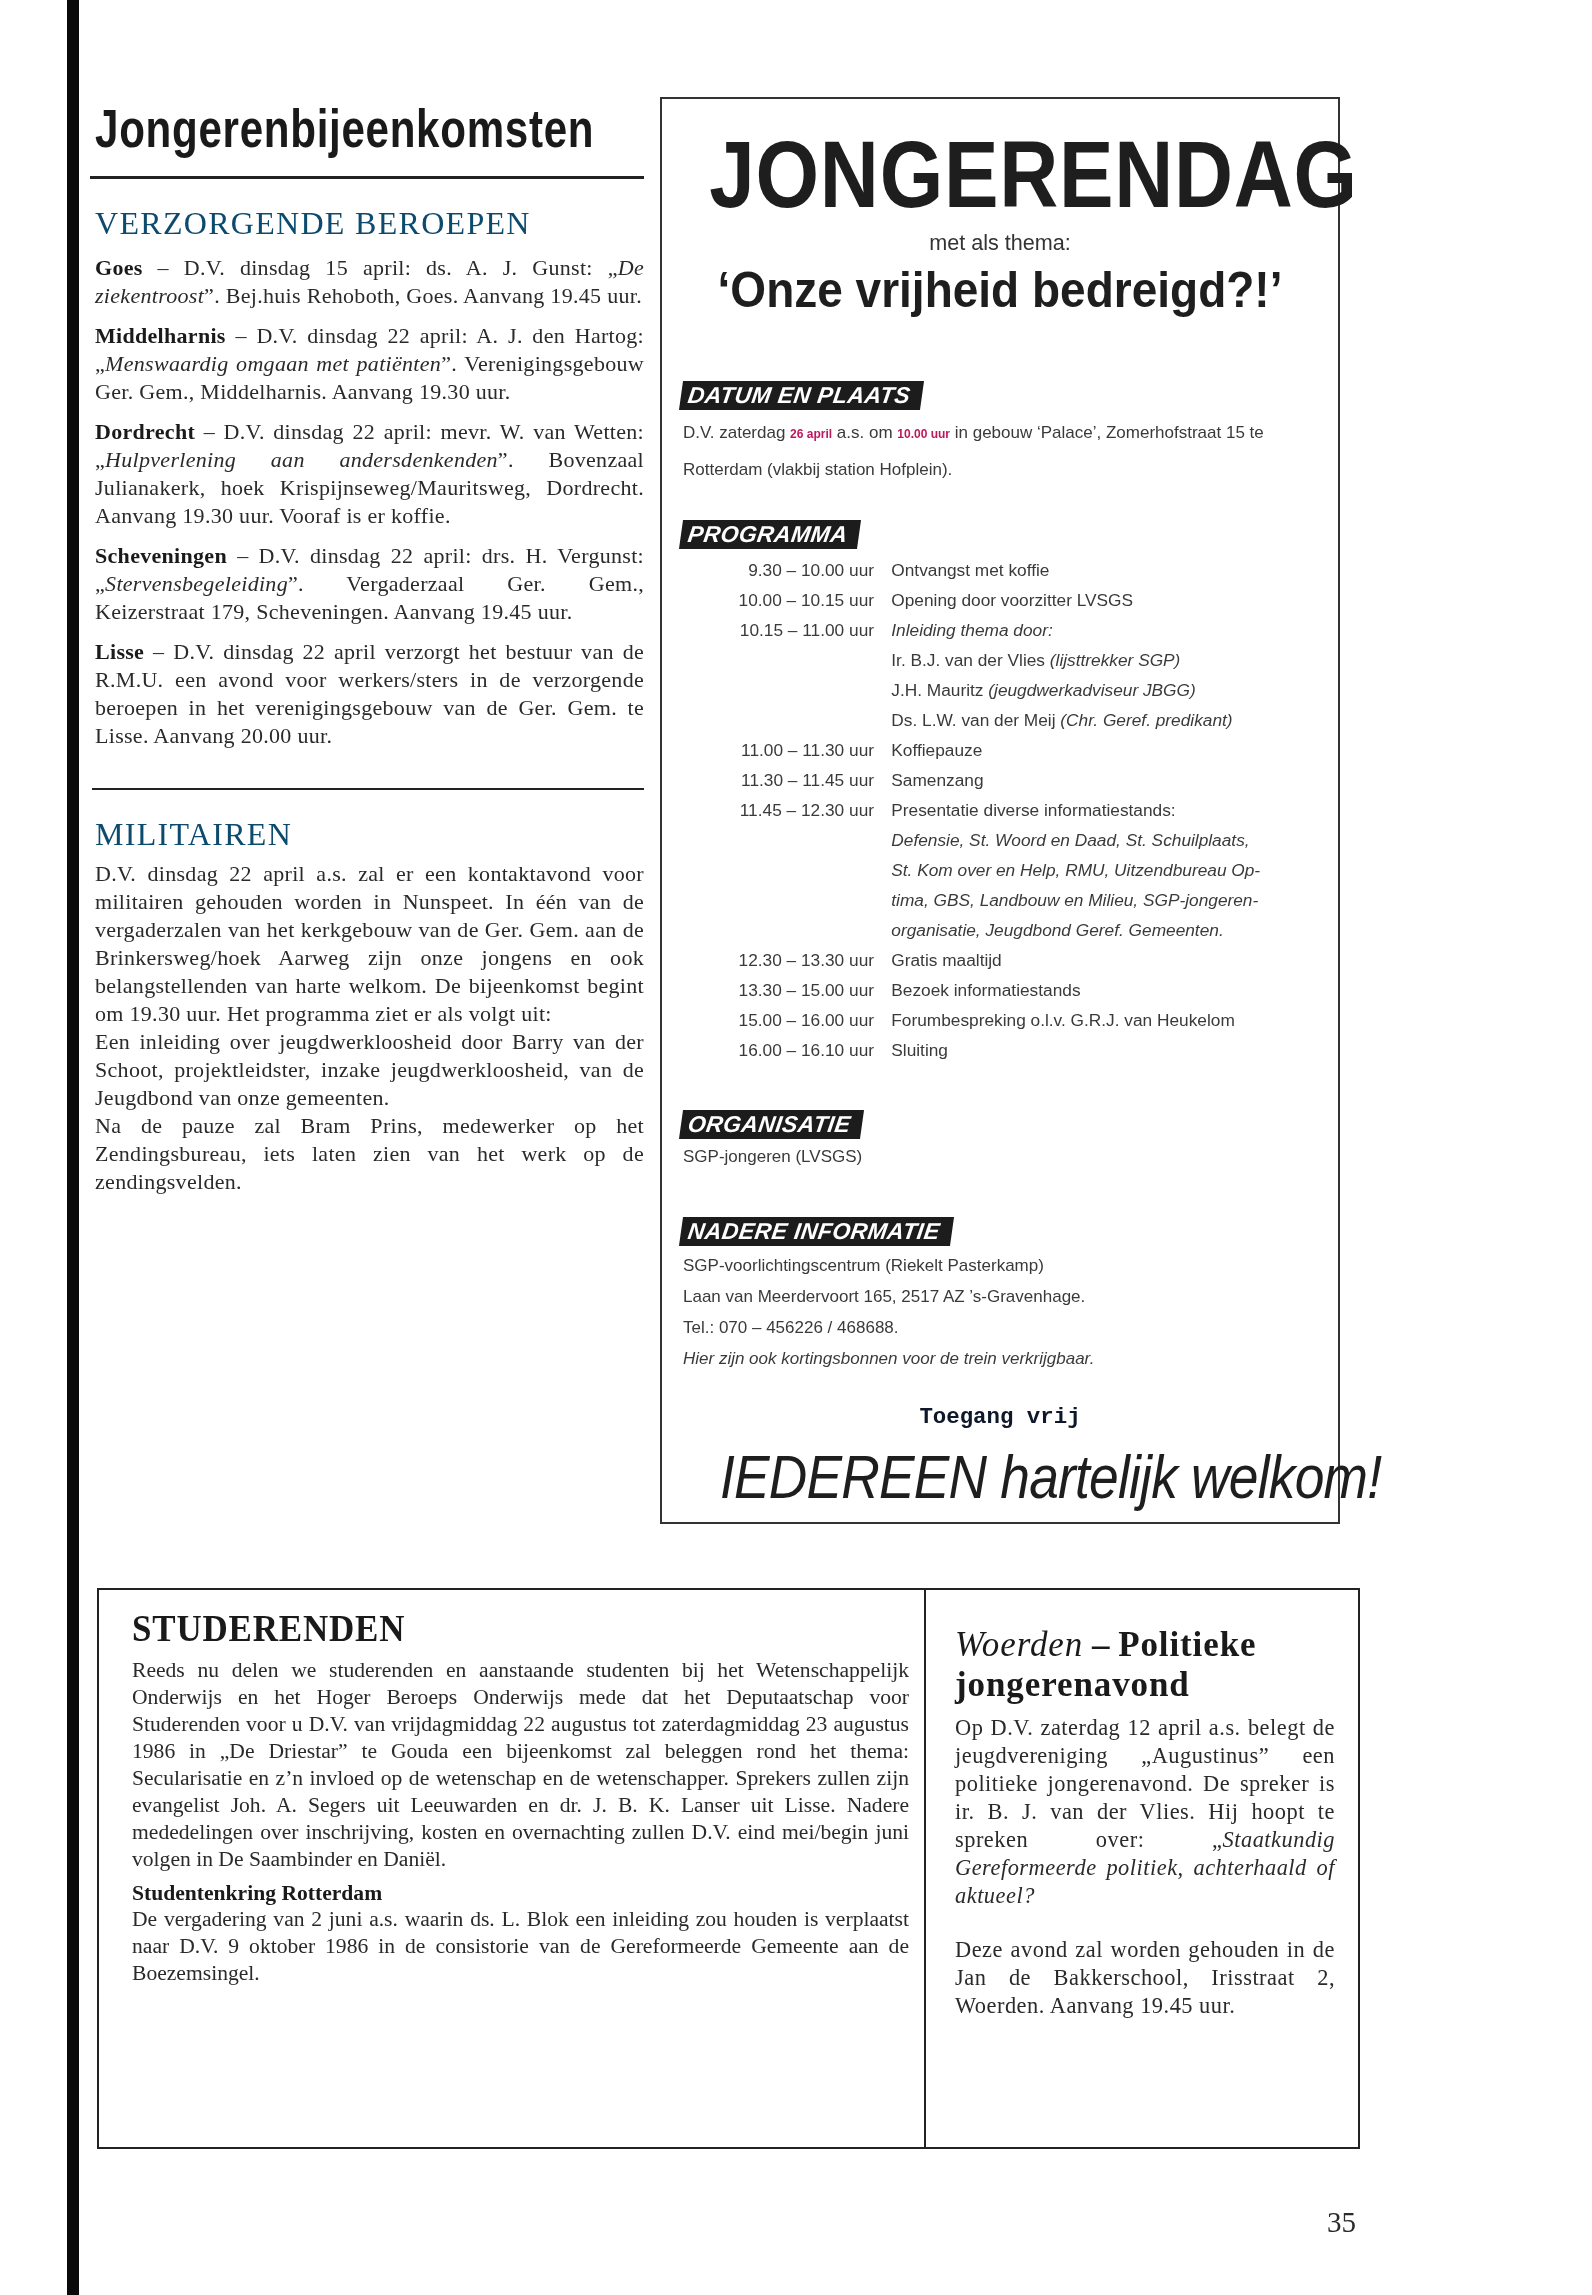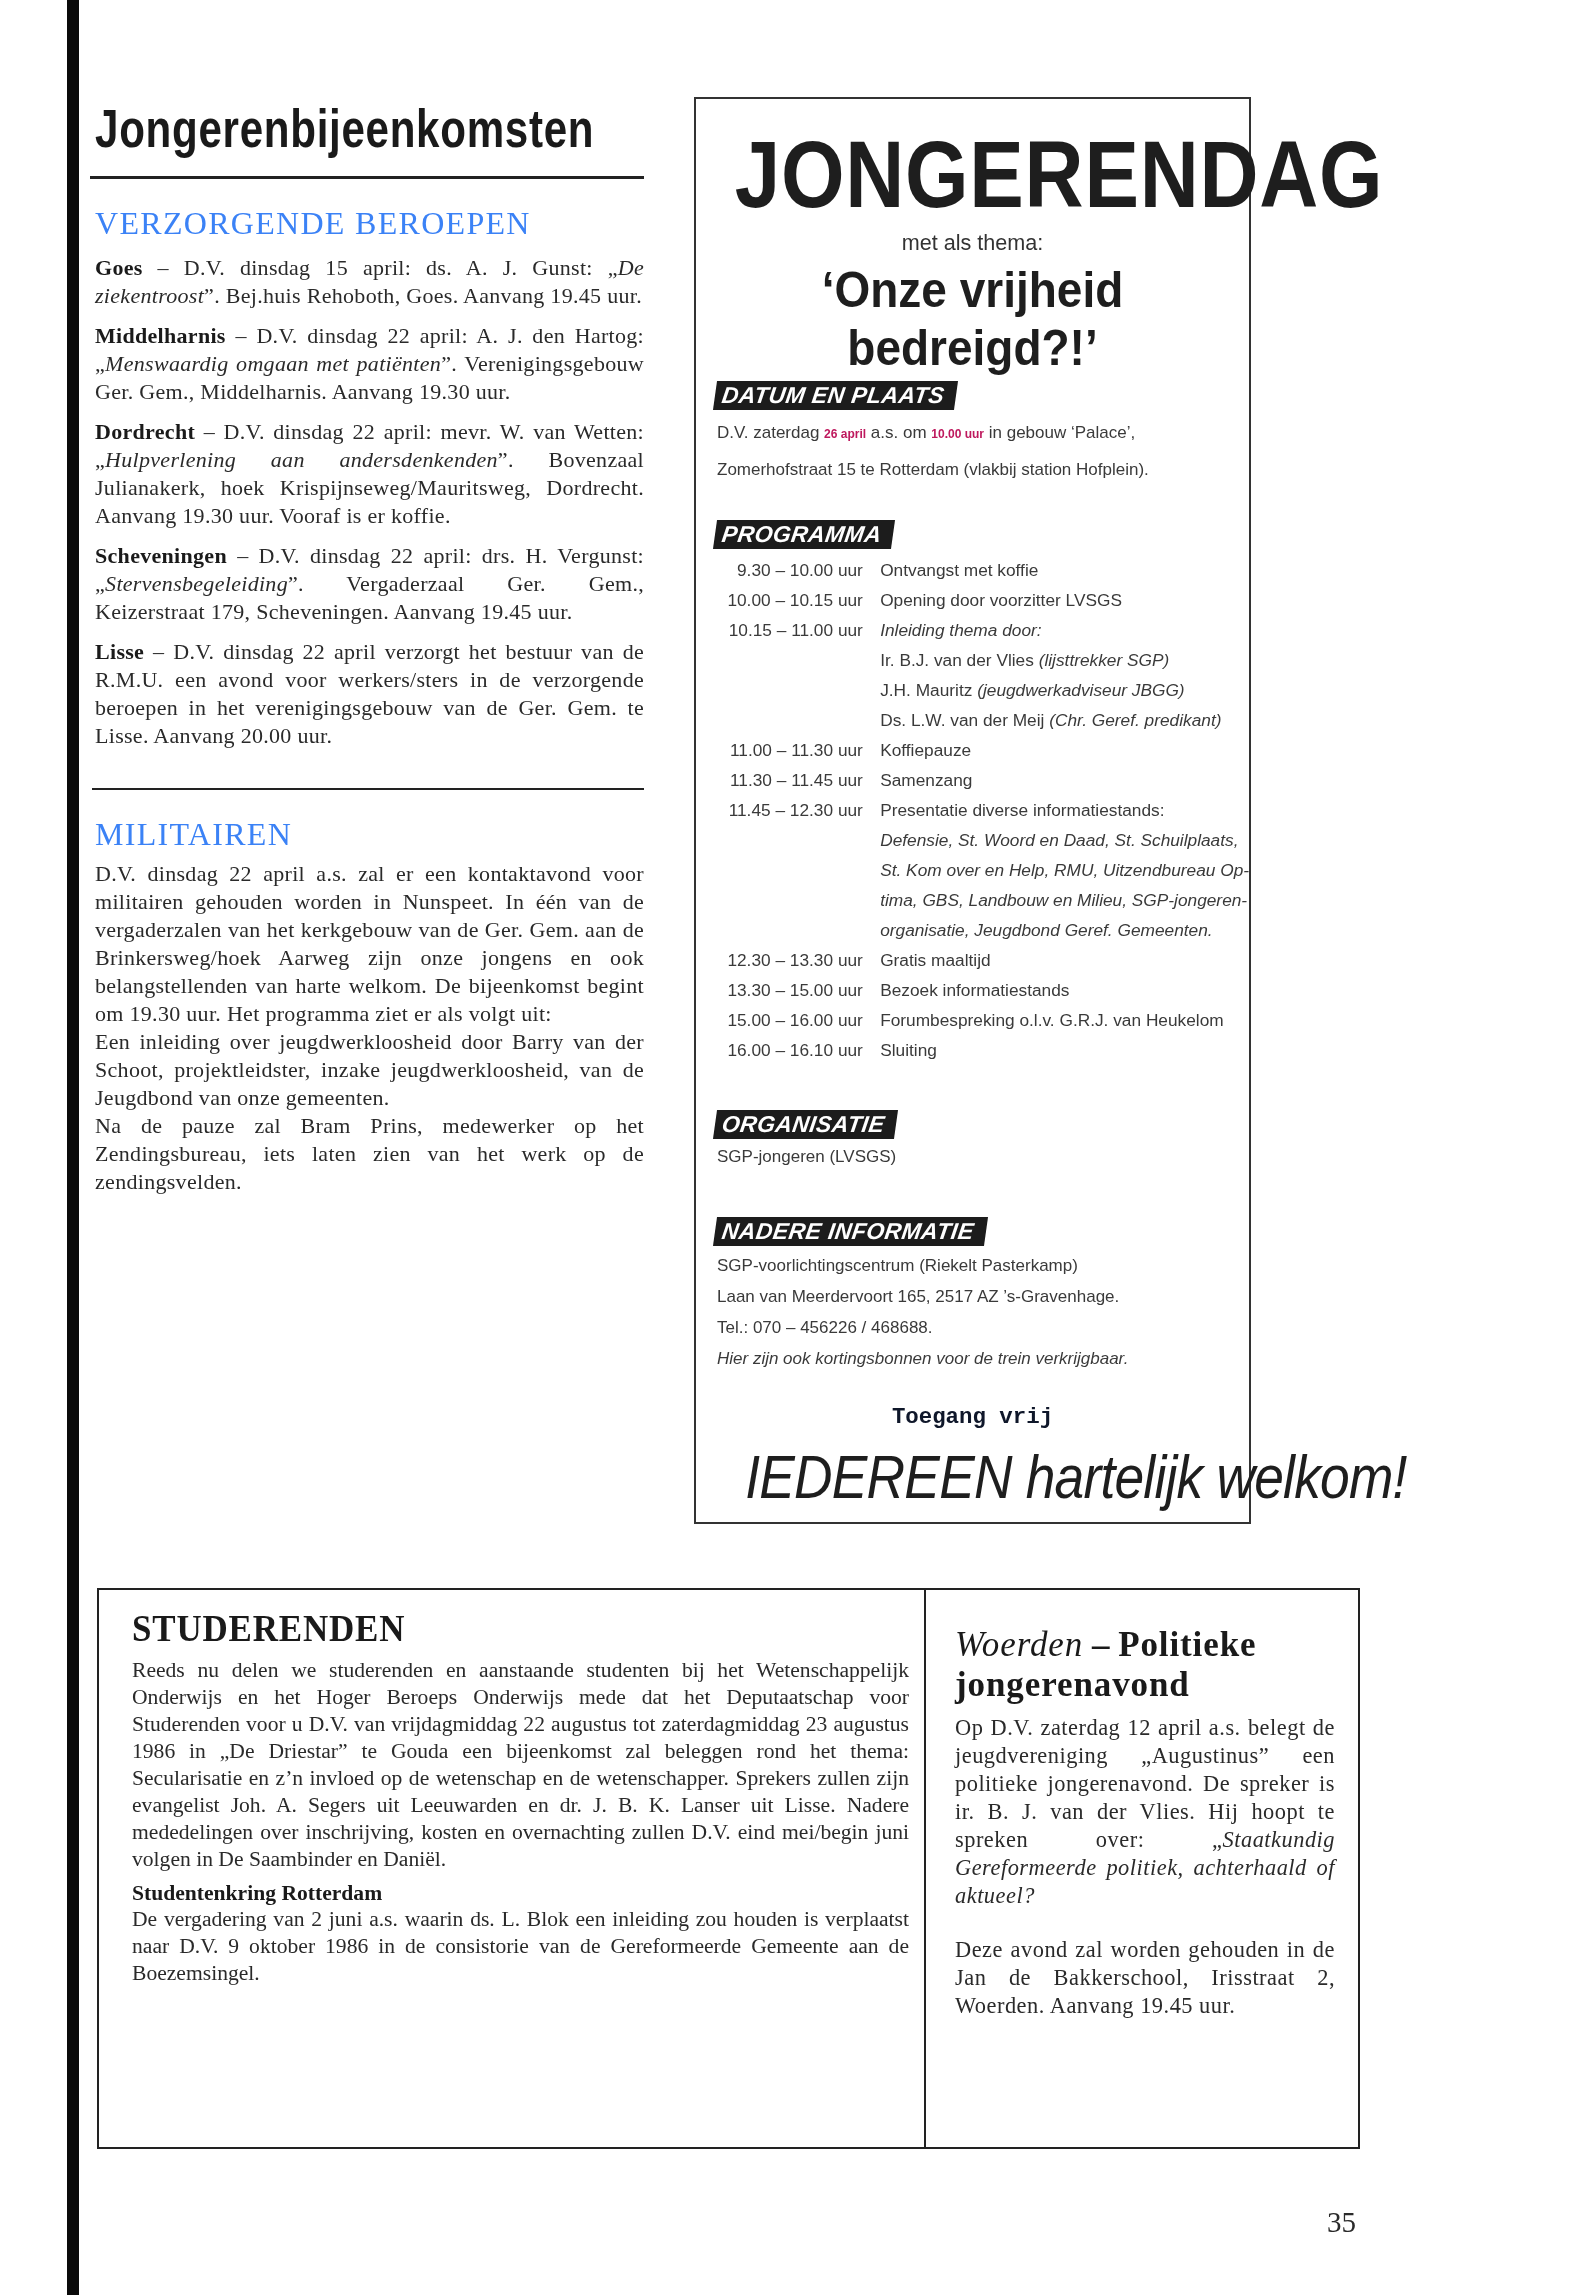--- a/index.html
+++ b/index.html
@@ -7,28 +7,28 @@
   .abs { position:absolute; }
 
   #binding-bar { left:67px; top:0; width:12px; height:2295px; background:#0a0a0a; }
 
   
   #left-col { left:95px; top:93px; width:549px; }
   #main-title { font-family:"Liberation Sans", sans-serif; font-weight:bold; font-size:54px; letter-spacing:0.9px;
     transform:scaleX(0.78); transform-origin:left top; white-space:nowrap; color:#1a1a1a; margin:0; line-height:71px; }
   .rule { height:2.6px; background:#222; }
   #rule-1 { margin-top:12px; margin-left:-5.2px; }
-  .sec-head { font-family:"Liberation Serif", serif; font-size:32px; letter-spacing:1.3px; color:#3b82f6; margin:26px 0 7px 0; font-weight:normal; }
+  .sec-head { font-family:"Liberation Serif", serif; font-size:32px; letter-spacing:1.3px; color:#0c4a6e; margin:26px 0 7px 0; font-weight:normal; }
   .body-p { font-family:"Liberation Serif", serif; font-size:22px; line-height:28px; text-align:justify; margin:12px 0 12px 0; color:#2a2a2a; letter-spacing:0.3px; }
   .body-p b { color:#1a1a1a; }
   #rule-2 { margin-top:38px; margin-left:-3.5px; }
   .militairen-p { margin:0; }
 
   
-  #jd-box { left:694px; top:97px; width:557px; height:1427px; border:2.2px solid #333; box-sizing:border-box; }
+  #jd-box { left:660px; top:97px; width:680px; height:1427px; border:2.2px solid #333; box-sizing:border-box; }
   #jd-title { position:absolute; left:0; top:28px; width:100%; text-align:center; font-family:"Liberation Sans", sans-serif; font-weight:bold;
     font-size:95px; line-height:95px; color:#1e1e1e; transform:scaleX(0.86); letter-spacing:0.9px; }
   #jd-sub { position:absolute; left:0; top:131px; width:100%; text-align:center; font-family:"Liberation Sans", sans-serif; font-size:21.6px; color:#333; }
   #jd-theme { position:absolute; left:0; top:162px; width:100%; text-align:center; font-family:"Liberation Sans", sans-serif; font-weight:bold; font-size:50px; color:#1e1e1e; transform:scaleX(0.92); }
   .jd-label { position:absolute; left:19px; background:#1c1c1c; color:#fff; font-family:"Liberation Sans", sans-serif; font-weight:bold; font-style:italic;
     font-size:23px; line-height:29px; padding:0 12px 0 7px; transform:skewX(-8deg); letter-spacing:0.4px; }
   .jd-text { position:absolute; left:21px; right:21px; font-family:"Liberation Sans", sans-serif; font-size:17px; line-height:31px; color:#3a3a3a; }
   .jd-text b { color:#be185d; font-size:12px; }
   #prog-table { position:absolute; left:19px; top:456px; font-family:"Liberation Sans", sans-serif; font-size:17.3px; color:#3a3a3a; border-collapse:collapse; }
   #prog-table td { padding:0; line-height:30px; vertical-align:top; }

